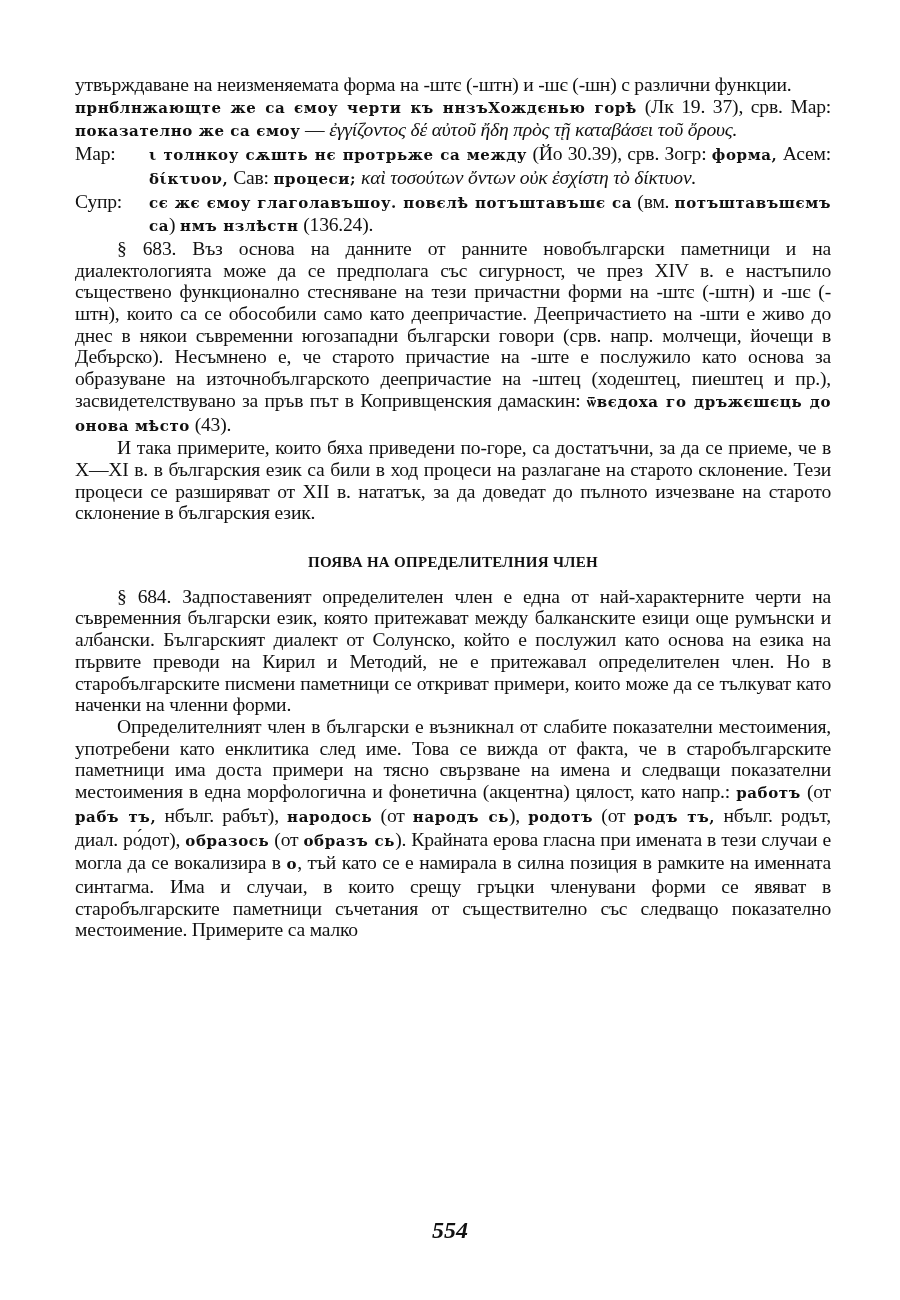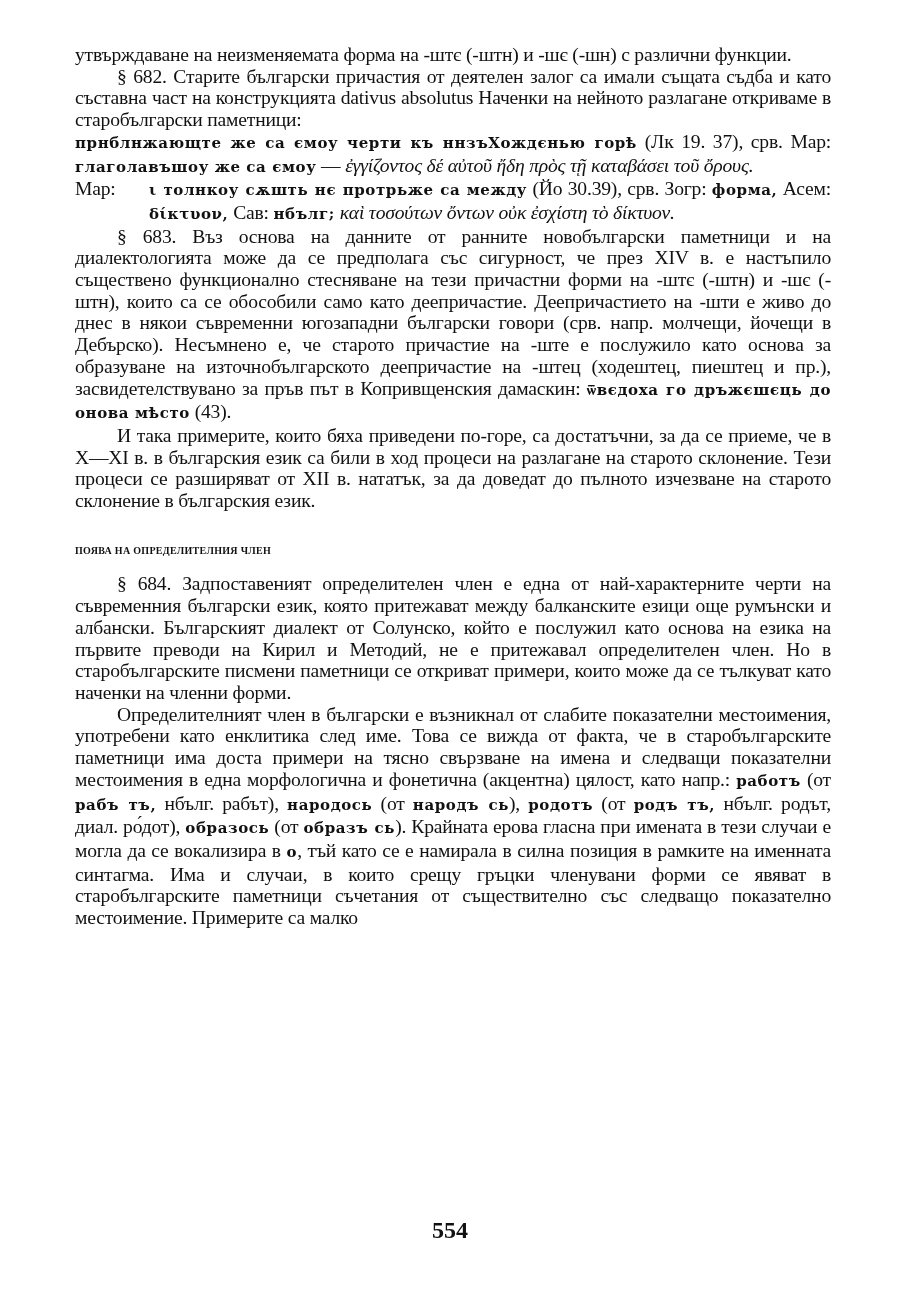--- a/index.html
+++ b/index.html
@@ -1,58 +1,59 @@
 <!DOCTYPE html>
 <html><head>
 <meta charset="utf-8">
 <style>
   html, body { margin: 0; padding: 0; background: #ffffff; }
   body { width: 900px; height: 1300px; position: relative; overflow: hidden; color: #111; }
   .page {
-    position: absolute; left: 75px; top: 44px; width: 756px;
+    position: absolute; left: 75px; top: 74px; width: 756px;
     font-family: "Liberation Serif", serif; font-size: 19.6px; line-height: 21.7px;
     text-align: justify; letter-spacing: -0.2px;
   }
   .p { margin: 0; text-indent: 0; }
   .p.indent { text-indent: 42px; }
   .slav { font-family: "DejaVu Serif", serif; font-weight: bold; font-size: 15px; letter-spacing: 0.6px; }
   .greek { font-style: italic; }
   .it { }
   .ex { display: flex; margin: 0; }
   .ex-label { width: 74px; flex: 0 0 74px; }
   .ex-body { flex: 1; text-align: justify; }
   .heading {
-    font-weight: bold; font-size: 10px; letter-spacing: 0.3px;
+    text-align: center; font-weight: bold; font-size: 15px; letter-spacing: 0.3px;
     margin: 28px 0 12px 0;
   }
   .page-number {
     position: absolute; left: 0; width: 900px; top: 1217px; text-align: center;
-    font-family: "Liberation Serif", serif; font-weight: bold; font-size: 24px;
+    font-family: "Liberation Serif", serif; font-weight: bold; font-size: 24px; font-style: italic;
   }
 </style>
 </head>
 <body>
 
 <div class="page">
 
   <p class="p">
     <span>утвърждаване на неизменяемата форма на -штє (-штн) и -шє (-шн) с различни функции.</span>
   </p>
 
-  <p class="p indent">
-    <span>§ 682. Старите български причастия от деятелен залог са имали същата съдба и като съставна част на конструкцията dativus absolutus Наченки на нейното разлагане откриваме в старобългарски паметници:</span>
-  </p>
 
   <div id="examples">
       <div class="ex">
-        <div class="ex-body"><span class="slav">прнблнжающте же са ємоу черти къ ннзъХождєнью горѣ</span><span> (Лк 19. 37), срв. Мар: </span><span class="slav">глаголавъшоу же са ємоу</span><span> — </span><span class="greek">ἐγγίζοντος δέ αὐτοῦ ἤδη πρὸς τῇ καταβάσει τοῦ ὄρους.</span></div>
+        <div class="ex-body"><span class="slav">прнблнжающте же са ємоу черти къ ннзъХождєнью горѣ</span><span> (Лк 19. 37), срв. Мар: </span><span class="slav">показателно же са ємоу</span><span> — </span><span class="greek">ἐγγίζοντος δέ αὐτοῦ ἤδη πρὸς τῇ καταβάσει τοῦ ὄρους.</span></div>
       </div>
       <div class="ex">
         <div class="ex-label">Мар:</div>
-        <div class="ex-body"><span class="slav">ι толнкоу сѫшть нє протрьже са между</span><span> (Йо 30.39), срв. Зогр: </span><span class="slav">форма,</span><span> Асем: </span><span class="slav">δίκτυον,</span><span> Сав: </span><span class="slav">нбълг;</span><span> </span><span class="greek">καὶ τοσούτων ὄντων οὐκ ἐσχίστη τὸ δίκτυον.</span></div>
+        <div class="ex-body"><span class="slav">ι толнкоу сѫшть нє протрьже са между</span><span> (Йо 30.39), срв. Зогр: </span><span class="slav">форма,</span><span> Асем: </span><span class="slav">δίκτυον,</span><span> Сав: </span><span class="slav">процеси;</span><span> </span><span class="greek">καὶ τοσούτων ὄντων οὐκ ἐσχίστη τὸ δίκτυον.</span></div>
+      </div>
+      <div class="ex">
+        <div class="ex-label">Супр:</div>
+        <div class="ex-body"><span class="slav">сє жє ємоу глаголавъшоу. повєлѣ потъштавъшє са</span><span> (вм. </span><span class="slav">потъштавъшємъ са</span><span>) </span><span class="slav">нмъ нзлѣстн</span><span> (136.24).</span></div>
       </div>
     </div>
 
   <p class="p indent"><span>§ 683. Въз основа на данните от ранните новобългарски паметници и на диалектологията може да се предполага със сигурност, че през XIV в. е настъпило съществено функционално стесняване на тези причастни форми на -штє (-штн) и -шє (-штн), които са се обособили само като деепричастие. Деепричастието на </span><span class="it">-шти</span><span> е живо до днес в някои съвременни югозападни български говори (срв. напр. </span><span class="it">молчещи, йочещи</span><span> в Дебърско). Несъмнено е, че старото причастие на </span><span class="it">-ште</span><span> е послужило като основа за образуване на източнобългарското деепричастие на </span><span class="it">-штец</span><span> (</span><span class="it">ходештец, пиештец</span><span> и пр.), засвидетелствувано за пръв път в Копривщенския дамаскин: </span><span class="slav">ѿвєдоха го дръжєшєць до онова мѣсто</span><span> (43).</span></p>
 
   <p class="p indent">
     <span>И така примерите, които бяха приведени по-горе, са достатъчни, за да се приеме, че в X—XI в. в българския език са били в ход процеси на разлагане на старото склонение. Тези процеси се разширяват от XII в. нататък, за да доведат до пълното изчезване на старото склонение в българския език.</span>
   </p>
 
   <div class="heading">ПОЯВА НА ОПРЕДЕЛИТЕЛНИЯ ЧЛЕН</div>

